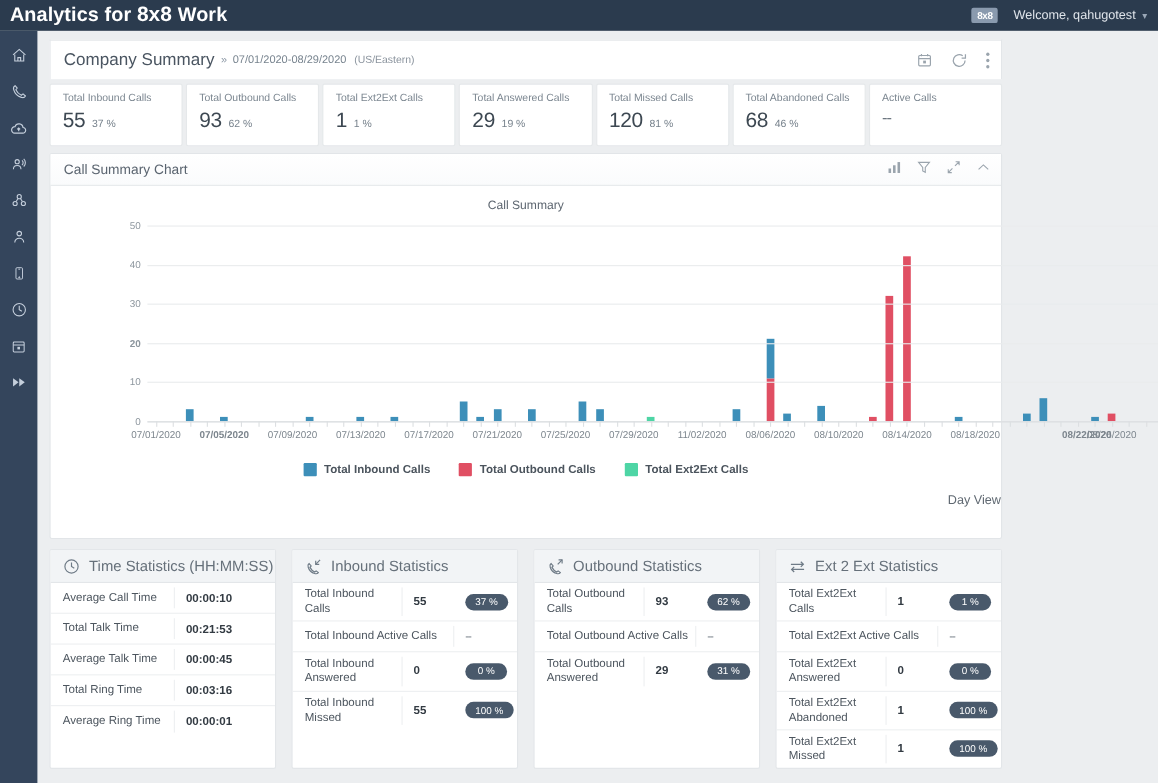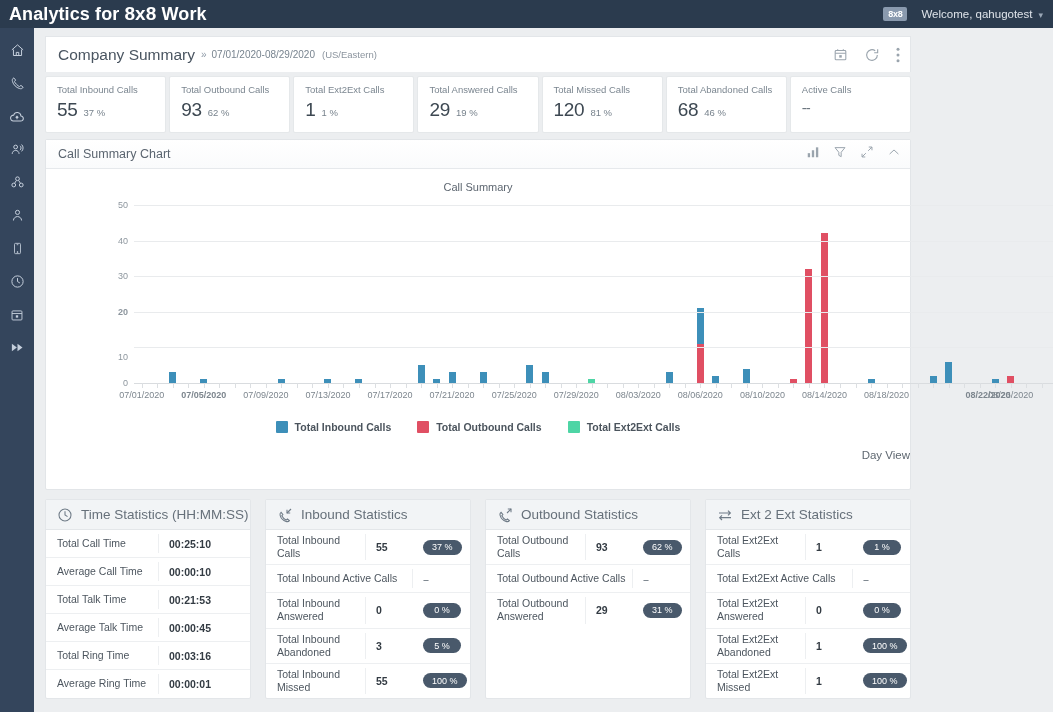--- a/index.html
+++ b/index.html
@@ -413,41 +413,41 @@
             <div class="bar" style="left: 857.675px;">
               <div class="seg" style="height: 3.56px; bottom: 0px; background: rgb(61, 143, 185);"></div>
             </div>
             <div class="bar" style="left: 873.192px;">
               <div class="seg" style="height: 7.12px; bottom: 0px; background: rgb(224, 79, 99);"></div>
             </div>
           </div>
       <div class="grid-row" style="top: 178px;"></div>
           <div class="ytick" style="top: 178px;">0</div>
           <div class="grid-row" style="top: 142.4px;"></div>
-          <div class="ytick" style="top: 142.4px; margin-top: 10px;">10</div>
+          <div class="ytick" style="top: 142.4px;">10</div>
           <div class="grid-row" style="top: 106.8px;"></div>
           <div class="ytick" style="top: 106.8px; font-weight: bold;">20</div>
           <div class="grid-row" style="top: 71.2px;"></div>
           <div class="ytick" style="top: 71.2px;">30</div>
           <div class="grid-row" style="top: 35.6px;"></div>
           <div class="ytick" style="top: 35.6px;">40</div>
           <div class="grid-row" style="top: 0px;"></div>
           <div class="ytick" style="top: 0px;">50</div>
         </div>
       <div id="axisline"></div>
       <div id="xlabels">
           <div class="xlab" style="left: 33.7583px;">07/01/2020</div>
           <div class="xlab" style="left: 95.825px; font-weight: bold;">07/05/2020</div>
           <div class="xlab" style="left: 157.892px;">07/09/2020</div>
           <div class="xlab" style="left: 219.958px;">07/13/2020</div>
           <div class="xlab" style="left: 282.025px;">07/17/2020</div>
           <div class="xlab" style="left: 344.092px;">07/21/2020</div>
           <div class="xlab" style="left: 406.158px;">07/25/2020</div>
           <div class="xlab" style="left: 468.225px;">07/29/2020</div>
-          <div class="xlab" style="left: 530.292px;">08/03/2020</div>
+          <div class="xlab" style="left: 530.292px;">11/02/2020</div>
           <div class="xlab" style="left: 592.358px;">08/06/2020</div>
           <div class="xlab" style="left: 654.425px;">08/10/2020</div>
           <div class="xlab" style="left: 716.492px;">08/14/2020</div>
           <div class="xlab" style="left: 778.558px;">08/18/2020</div>
           <div class="xlab" style="left: 880px; font-weight: bold;">08/22/2020</div>
           <div class="xlab" style="left: 902.692px;">08/26/2020</div>
         </div>
       <div id="legend">
           <div class="leg">
             <span class="leg-sw" style="background: rgb(61, 143, 185);"></span>
@@ -530,26 +530,20 @@
         <div class="spanel-head">
           <span class="spanel-ic">
             <svg width="16" height="16" viewBox="0 0 24 24" fill="none" stroke="currentColor" stroke-width="1.6">
               <circle cx="12" cy="12" r="9"></circle>
               <path d="M12 6.5 V12 l3.8 2.4"></path>
             </svg>
           </span>
           <span class="spanel-title">Time Statistics (HH:MM:SS)</span>
         </div>
         <div class="srow">
-          <span class="srow-lab">Total Call Time</span>
-          <span class="srow-val">
-            <span>00:25:10</span>
-          </span>
-        </div>
-        <div class="srow">
           <span class="srow-lab">Average Call Time</span>
           <span class="srow-val">
             <span>00:00:10</span>
           </span>
         </div>
         <div class="srow">
           <span class="srow-lab">Total Talk Time</span>
           <span class="srow-val">
             <span>00:21:53</span>
           </span>
@@ -602,29 +596,20 @@
         <div class="srow">
           <span class="srow-lab">Total Inbound Answered</span>
           <span class="srow-val">
             <span>0</span>
           </span>
           <span class="srow-right">
             <span class="badge">0 %</span>
           </span>
         </div>
         <div class="srow">
-          <span class="srow-lab">Total Inbound Abandoned</span>
-          <span class="srow-val">
-            <span>3</span>
-          </span>
-          <span class="srow-right">
-            <span class="badge">5 %</span>
-          </span>
-        </div>
-        <div class="srow">
           <span class="srow-lab">Total Inbound Missed</span>
           <span class="srow-val">
             <span>55</span>
           </span>
           <span class="srow-right">
             <span class="badge">100 %</span>
           </span>
         </div>
       </div>
       <div class="spanel">

